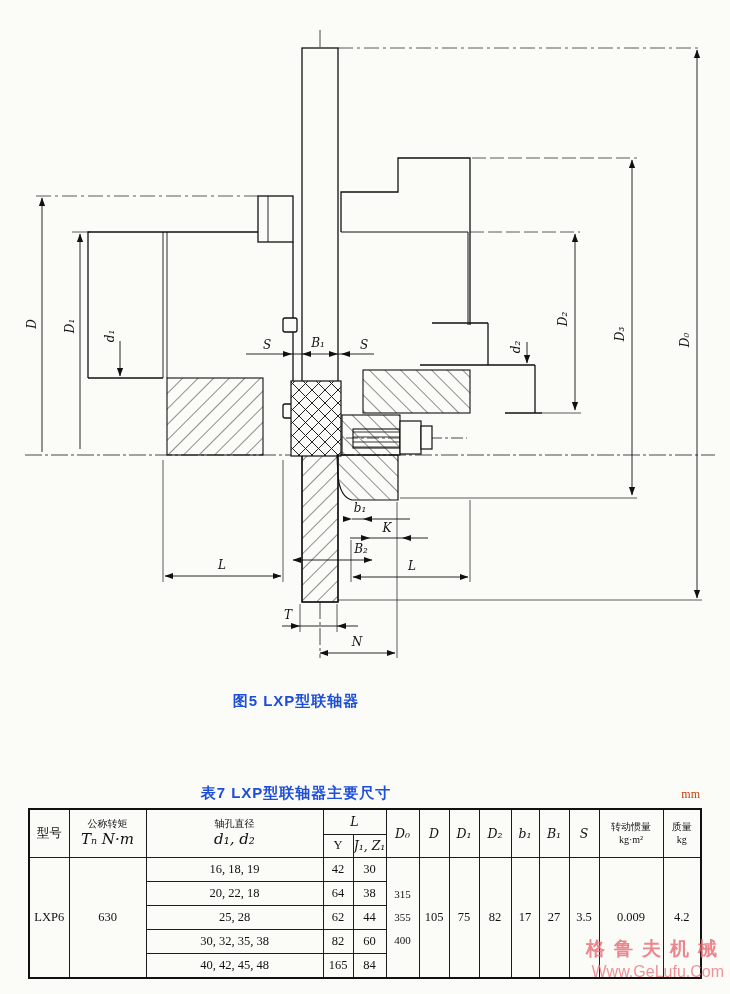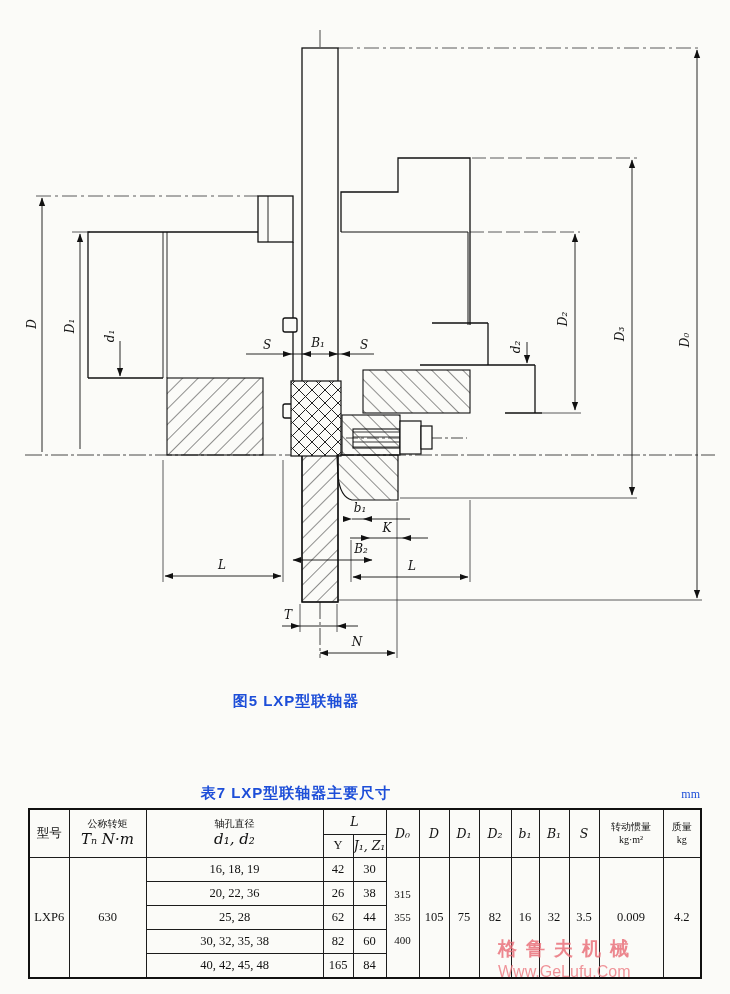--- a/index.html
+++ b/index.html
@@ -2,31 +2,31 @@
 <html><head>
 <meta charset="utf-8">
 <style>
   html,body{margin:0;padding:0;}
   body{width:730px;height:994px;position:relative;background:#fbfbf8;font-family:"Liberation Serif",serif;color:#151515;overflow:hidden;}
   #page{position:absolute;inset:0;}
   svg text{font-family:"DejaVu Serif",serif;}
   .figcap{position:absolute;left:0;width:592px;text-align:center;font-family:"Liberation Sans",sans-serif;font-weight:bold;font-size:15px;letter-spacing:1px;color:#1d4ed8;}
   #cap1{top:692px;}
   #cap2{top:760px;margin-top:24px;}
-  .mmnote{position:absolute;top:787px;right:30px;font-size:12px;color:#1d4ed8;}
+  .mmnote{position:absolute;top:787px;right:30px;font-size:12px;color:#c2410c;}
   table.dims{position:absolute;top:808px;left:28px;width:672px;border-collapse:collapse;table-layout:fixed;background:transparent;}
   table.dims th,table.dims td{border:1.4px solid #1c1c1c;padding:0;text-align:center;vertical-align:middle;font-size:12.5px;line-height:1.25;color:#111;overflow:hidden;}
   table.dims{border:2px solid #111;padding-left:44px;}
   thead th{font-weight:normal;}
   .cjk{font-family:"Liberation Serif",serif;font-size:10px;}
   .sym{font-style:italic;font-family:"DejaVu Serif",serif;font-size:15px;}
   .hrule{border-bottom:1.4px solid #1c1c1c;}
   tbody td{height:23px;font-size:13px;}
   .d0cell div{line-height:23px;font-size:11px;}
-  .watermark{position:absolute;right:12px;top:936px;width:220px;text-align:left;pointer-events:none;z-index:5;}
+  .watermark{position:absolute;right:4px;top:936px;width:220px;text-align:right;pointer-events:none;z-index:5;}
   .wm1{font-family:"Liberation Sans",sans-serif;font-size:19px;letter-spacing:9px;color:rgba(232,105,115,.8);font-weight:bold;white-space:nowrap;}
   .wm2{font-family:"Liberation Sans",sans-serif;font-size:16px;color:rgba(236,120,128,.8);margin-top:1px;padding-right:2px;}
 </style>
 </head>
 <body>
 
 <div id="page">
 
 <svg width="730" height="672" viewBox="0 0 730 672" style="position:absolute;top:0;left:0;">
   <defs>
@@ -222,29 +222,29 @@
       <td>42</td>
       <td>30</td>
       <td rowspan="5" class="d0cell">
         <div>315</div>
         <div>355</div>
         <div>400</div>
       </td>
       <td rowspan="5">105</td>
       <td rowspan="5">75</td>
       <td rowspan="5">82</td>
-      <td rowspan="5">16</td>
-      <td rowspan="5">32</td>
+      <td rowspan="5">17</td>
+      <td rowspan="5">27</td>
       <td rowspan="5">3.5</td>
       <td rowspan="5">0.009</td>
       <td rowspan="5">4.2</td>
     </tr>
     <tr>
-      <td>20, 22, 36</td>
-      <td>26</td>
+      <td>20, 22, 18</td>
+      <td>64</td>
       <td>38</td>
     </tr>
     <tr>
       <td>25, 28</td>
       <td>62</td>
       <td>44</td>
     </tr>
     <tr>
       <td>30, 32, 35, 38</td>
       <td>82</td>

